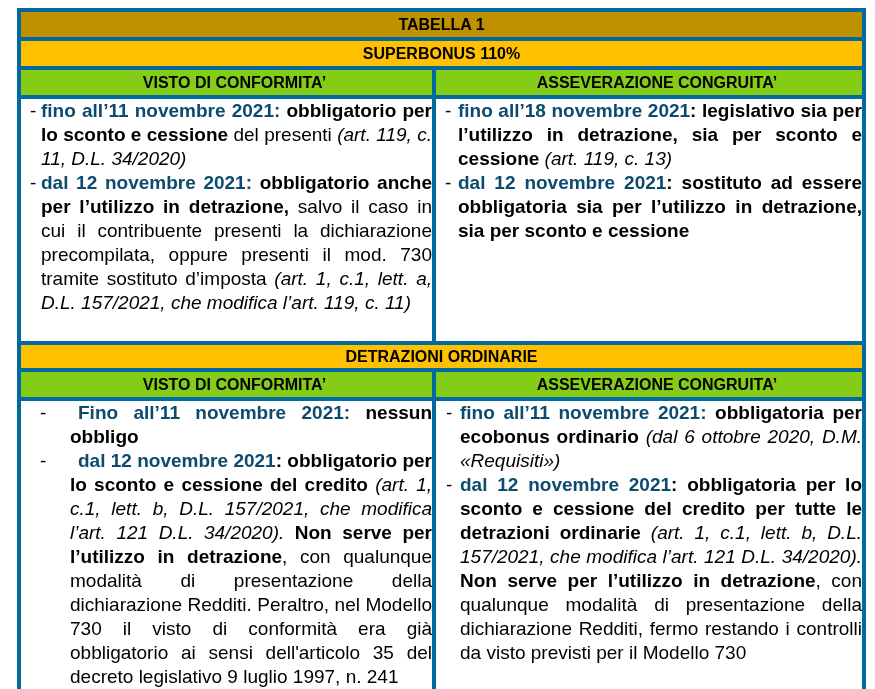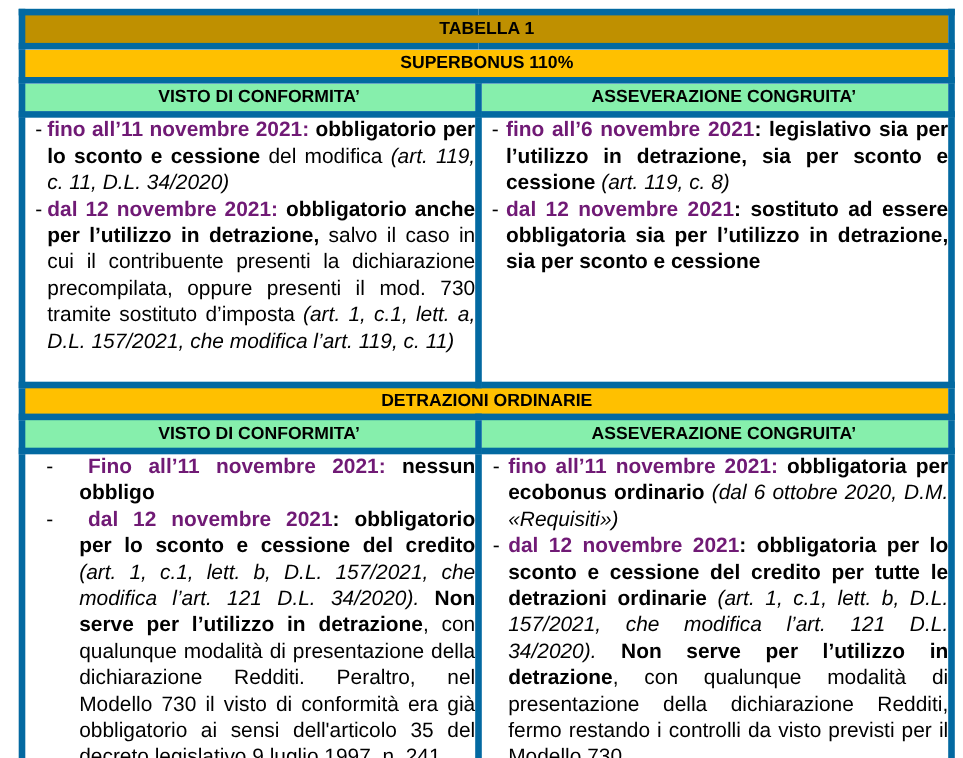--- a/index.html
+++ b/index.html
@@ -8,46 +8,46 @@
     font-family:"Liberation Sans","DejaVu Sans",sans-serif;
     color:#000;
   }
   .page{padding:8px 13px 15px 17px;}
   table.doc{
     border-collapse:collapse;
     table-layout:fixed;
     width:845px;
   }
   table.doc td{
-    border:6px solid #0369a1;
+    border:4px solid #0369a1;
     padding:0;
     overflow:hidden;
   }
   td.hdr{
     text-align:center;
     vertical-align:middle;
     font-weight:bold;
     font-size:16px;
     height:25px;
   }
   td.hdr.dark{background:#BF9000;}
   td.hdr.gold{background:#FFC000;margin-top:32px;}
-  td.hdr.cream{background:#86efac;padding-left:16px;}
+  td.hdr.cream{background:#84cc16;padding-left:16px;}
   td.hdr.thin{height:23px;}
   td.content{
     background:#fff;
     vertical-align:top;
     font-size:19px;
     line-height:24px;
     padding:4px 6px 0 0;
   }
   .bullet{display:flex;}
   .dash{flex:0 0 auto;}
   .btext{flex:1 1 auto;text-align:justify;}
-  .seg-rb{color:#701a75;font-weight:bold;}
+  .seg-rb{color:#0c4a6e;font-weight:bold;}
   .seg-b{font-weight:bold;}
   .seg-i{font-style:italic;}
   
   .c-s1l .bullet{padding-left:9px;}  .c-s1l .dash{width:11px;}
   .c-s1r .bullet{padding-left:9px;}  .c-s1r .dash{width:13px;}
   .c-s2l .bullet{padding-left:19px;} .c-s2l .dash{width:15px;} .c-s2l .btext{text-indent:8px;margin-left:15px;}
   .c-s2r .bullet{padding-left:10px;} .c-s2r .dash{width:14px;}
 </style>
 </head>
 <body>
@@ -66,31 +66,31 @@
       <td colspan="2" class="hdr gold">SUPERBONUS 110%</td>
     </tr>
     <tr style="height:25px">
       <td class="hdr cream">VISTO DI CONFORMITA’</td>
       <td class="hdr cream">ASSEVERAZIONE CONGRUITA’</td>
     </tr>
     <tr style="height:246px">
       <td class="content c-s1l">
             <div class="bullet">
               <span class="dash">-</span>
-              <div class="btext"><span class="seg-rb">fino all’11 novembre 2021:</span><span class="seg-b"> obbligatorio per lo sconto e cessione</span><span class="seg-r"> del modifica </span><span class="seg-i">(art. 119, c. 11, D.L. 34/2020)</span></div>
+              <div class="btext"><span class="seg-rb">fino all’11 novembre 2021:</span><span class="seg-b"> obbligatorio per lo sconto e cessione</span><span class="seg-r"> del presenti </span><span class="seg-i">(art. 119, c. 11, D.L. 34/2020)</span></div>
             </div>
             <div class="bullet">
               <span class="dash">-</span>
               <div class="btext"><span class="seg-rb">dal 12 novembre 2021:</span><span class="seg-b"> obbligatorio anche per l’utilizzo in detrazione,</span><span class="seg-r"> salvo il caso in cui il contribuente presenti la dichiarazione precompilata, oppure presenti il mod. 730 tramite sostituto d’imposta </span><span class="seg-i">(art. 1, c.1, lett. a, D.L. 157/2021, che modifica l’art. 119, c. 11)</span></div>
             </div>
           </td>
       <td class="content c-s1r">
             <div class="bullet">
               <span class="dash">-</span>
-              <div class="btext"><span class="seg-rb">fino all’6 novembre 2021</span><span class="seg-b">: legislativo sia per l’utilizzo in detrazione, sia per sconto e cessione </span><span class="seg-i">(art. 119, c. 8)</span></div>
+              <div class="btext"><span class="seg-rb">fino all’18 novembre 2021</span><span class="seg-b">: legislativo sia per l’utilizzo in detrazione, sia per sconto e cessione </span><span class="seg-i">(art. 119, c. 13)</span></div>
             </div>
             <div class="bullet">
               <span class="dash">-</span>
               <div class="btext"><span class="seg-rb">dal 12 novembre 2021</span><span class="seg-b">: sostituto ad essere obbligatoria sia per l’utilizzo in detrazione, sia per sconto e cessione</span></div>
             </div>
           </td>
     </tr>
     <tr style="height:23px">
       <td colspan="2" class="hdr gold thin">DETRAZIONI ORDINARIE</td>
     </tr>

